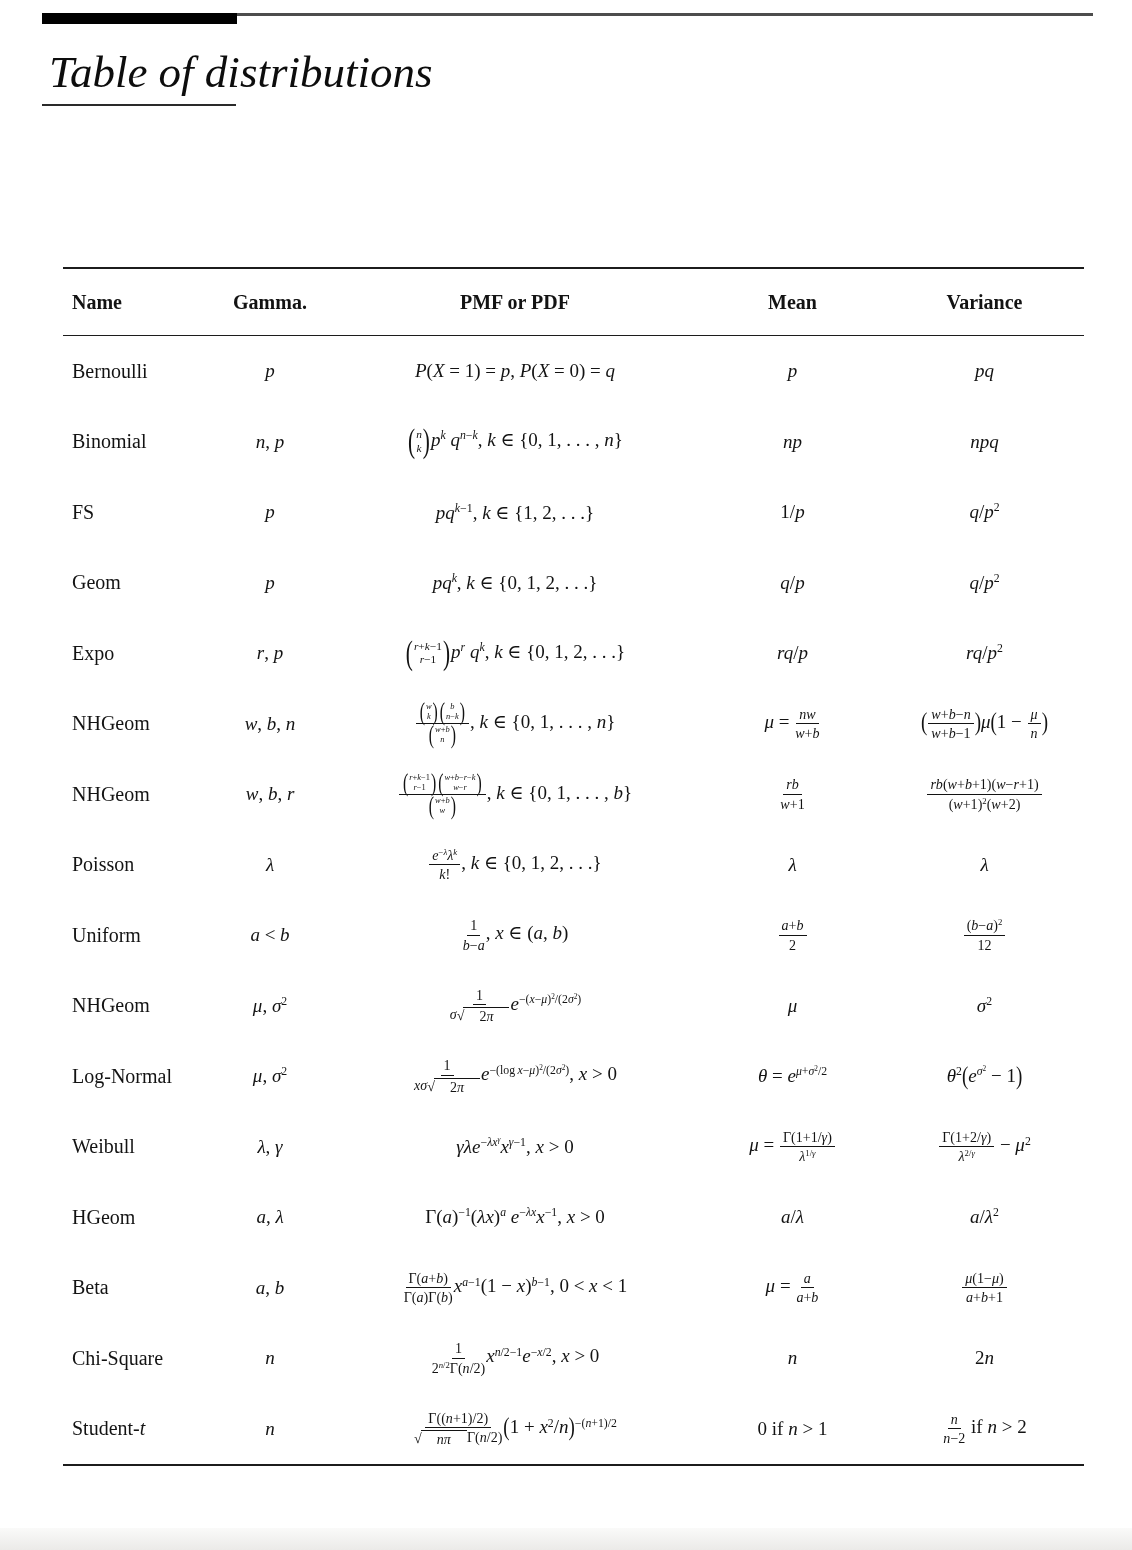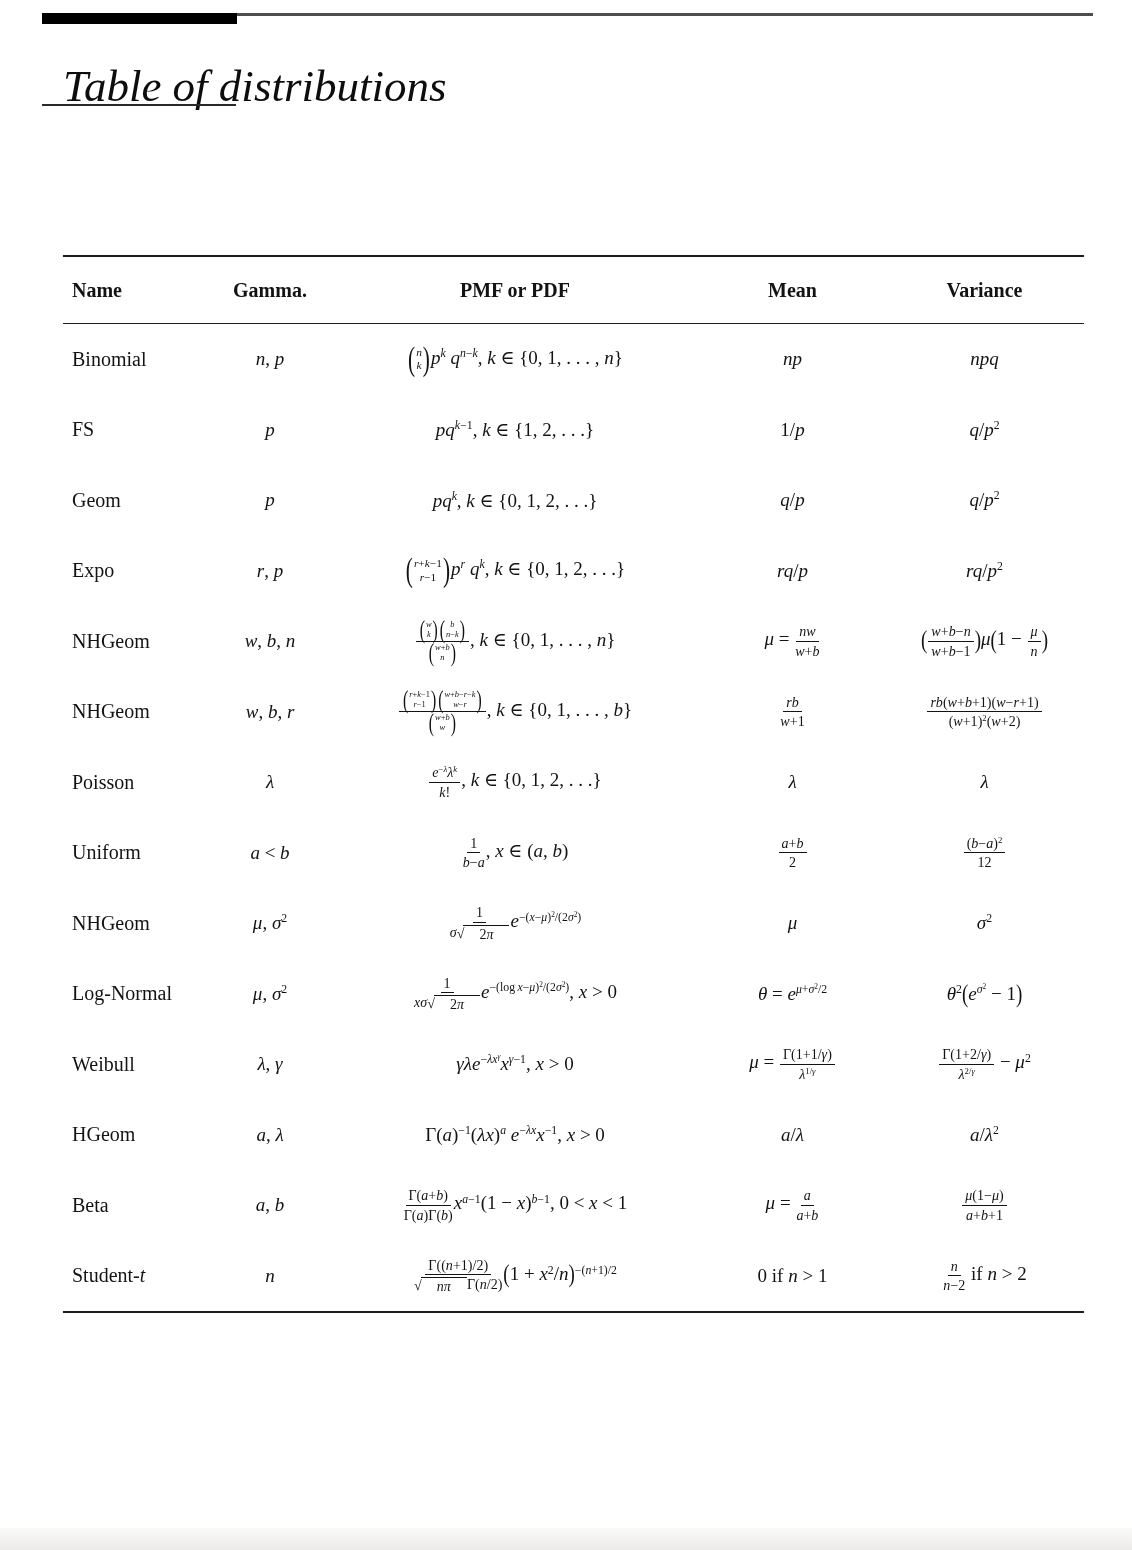--- a/index.html
+++ b/index.html
@@ -4,27 +4,27 @@
 <style>
   html, body { margin:0; padding:0; }
   body {
     width:1132px; height:1550px; position:relative; overflow:hidden;
     background:#ffffff; color:#131313;
     font-family:"Liberation Serif","DejaVu Serif",serif;
   }
   .topmark  { position:absolute; left:42px;  top:13px; width:195px; height:11px; background:#000; }
   .topline  { position:absolute; left:237px; top:13px; width:856px; height:3px;  background:#4d4d4d; }
   .title {
-    position:absolute; left:47px; top:44px; margin:16px;
+    position:absolute; left:47px; top:44px; margin:2px;
     font-size:45px; font-style:italic; font-weight:400; color:#0d0d0d;
   }
   .title-underline { position:absolute; left:42px; top:104px; width:194px; height:1.5px; background:#2a2a2a; }
 
   .table-wrap { position:absolute; left:63px; top:255px; width:1021px; }
-  table { border-collapse:collapse; table-layout:fixed; width:1021px; }
+  table { border-collapse:collapse; table-layout:fixed; width:1021px;margin-top:12px; }
   thead th {
     border-top:2.2px solid #1c1c1c; border-bottom:1.7px solid #1c1c1c;
     height:66px; font-weight:bold; font-size:20px; vertical-align:middle;
     padding:0; white-space:nowrap;
   }
   thead th.c-name { text-align:left; padding-left:9px; }
   tbody td {
     height:70.5px; font-size:19px; text-align:center; vertical-align:middle;
     padding:0; white-space:nowrap;
   }
@@ -79,20 +79,27 @@
         <tr>
           <th class="c-name">Name</th>
           <th class="c-param">Gamma.</th>
           <th class="c-pmf">PMF or PDF</th>
           <th class="c-mean">Mean</th>
           <th class="c-var">Variance</th>
         </tr>
       </thead>
       <tbody>
           <tr>
+    <td class="c-name">Bernoulli</td>
+    <td class="c-param"><i>p</i></td>
+    <td class="c-pmf"><i>P</i>(<i>X</i> = 1) = <i>p</i>, <i>P</i>(<i>X</i> = 0) = <i>q</i></td>
+    <td class="c-mean"><i>p</i></td>
+    <td class="c-var"><i>p</i><i>q</i></td>
+  </tr>
+          <tr>
     <td class="c-name">Binomial</td>
     <td class="c-param"><i>n</i>, <i>p</i></td>
     <td class="c-pmf"><span class="binom">
                 <span class="bp">(</span>
                 <span class="bstack">
                   <span><i>n</i></span>
                   <span><i>k</i></span>
                 </span>
                 <span class="bp">)</span>
               </span><i>p</i><sup><i>k</i></sup> <i>q</i><sup><i>n</i>−<i>k</i></sup>, <i>k</i> ∈ {0, 1, . . . , <i>n</i>}</td>
@@ -286,20 +293,30 @@
     <td class="c-mean"><i>μ</i> = <span class="frac">
                 <span class="fnum"><i>a</i></span>
                 <span class="fden"><i>a</i>+<i>b</i></span>
               </span></td>
     <td class="c-var"><span class="frac">
                 <span class="fnum"><i>μ</i>(1−<i>μ</i>)</span>
                 <span class="fden"><i>a</i>+<i>b</i>+1</span>
               </span></td>
   </tr>
           <tr>
+    <td class="c-name">Chi-Square</td>
+    <td class="c-param"><i>n</i></td>
+    <td class="c-pmf"><span class="frac">
+                <span class="fnum">1</span>
+                <span class="fden">2<sup><i>n</i>/2</sup>Γ(<i>n</i>/2)</span>
+              </span><i>x</i><sup><i>n</i>/2−1</sup><i>e</i><sup>−<i>x</i>/2</sup>, <i>x</i> &gt; 0</td>
+    <td class="c-mean"><i>n</i></td>
+    <td class="c-var">2<i>n</i></td>
+  </tr>
+          <tr>
     <td class="c-name">Student-<i>t</i></td>
     <td class="c-param"><i>n</i></td>
     <td class="c-pmf"><span class="frac">
                 <span class="fnum">Γ((<i>n</i>+1)/2)</span>
                 <span class="fden"><span class="sqrt">
                     <span class="rad">√</span>
                     <span class="srad"><i>n</i><i>π</i></span>
                   </span>Γ(<i>n</i>/2)</span>
               </span><span class="bigp">(</span>1 + <i>x</i><sup>2</sup>/<i>n</i><span class="bigp">)</span><sup>−(<i>n</i>+1)/2</sup></td>
     <td class="c-mean">0 <span class="up"> if </span> <i>n</i> &gt; 1</td>

